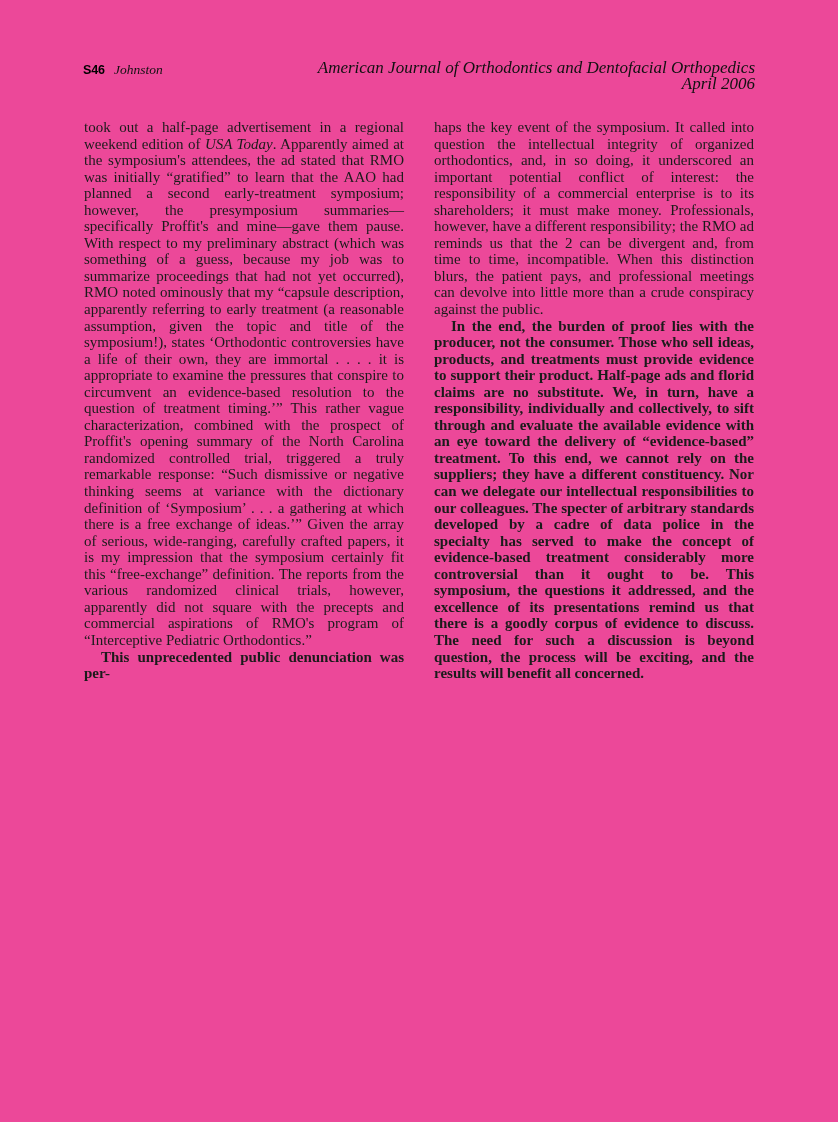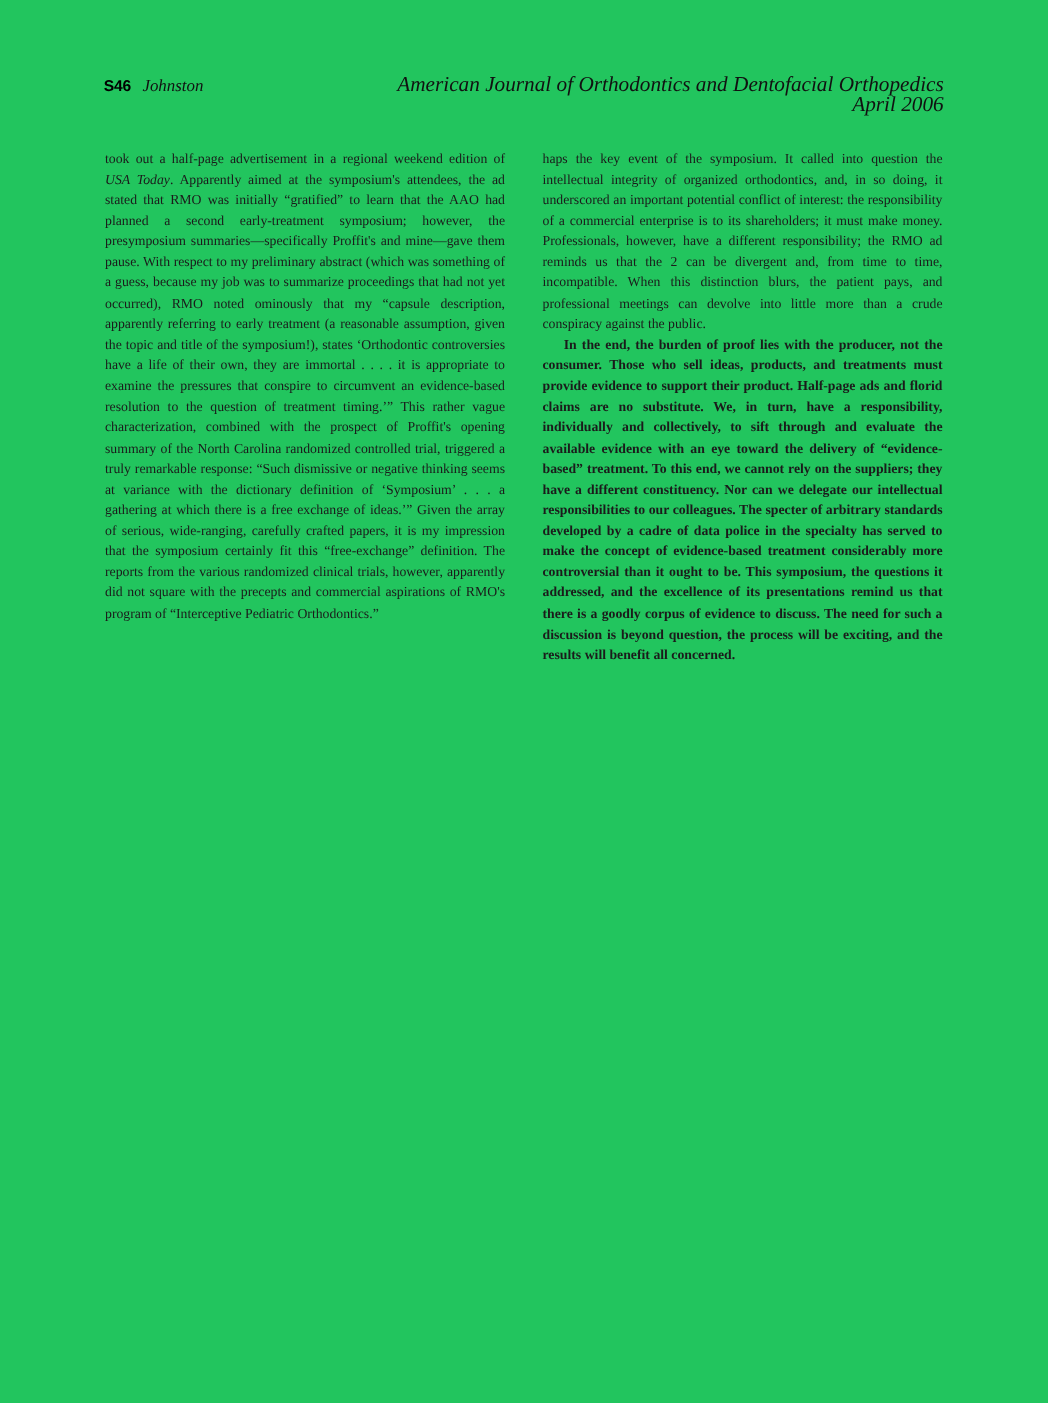--- a/index.html
+++ b/index.html
@@ -10,21 +10,21 @@
   }
   body {
     font-family: "Liberation Serif", "DejaVu Serif", serif;
     color: #1a1a1a;
     -webkit-font-smoothing: antialiased;
   }
   .page {
     position: relative;
     width: 838px;
     height: 1122px;
-    background: #22c55e;
+    background: #ec4899;
     overflow: hidden;
     box-sizing: border-box;
   }
 
   
   .running-head {
     position: absolute;
     left: 83px;
     right: 83px;
     top: 60px;
@@ -72,21 +72,21 @@
     width: 671px;
     display: flex;
     gap: 30px;
   }
   .col {
     width: 320px;
     flex: 0 0 320px;
   }
   p.para {
     margin: 0;
-    font-size: 11px;
+    font-size: 15px;
     line-height: 16.55px;
     text-align: justify;
     text-justify: inter-word;
     hyphens: manual;
     color: #1b1b1b;
   }
   p.para + p.para {
     text-indent: 17px;
     font-weight: bold;
   }
@@ -107,20 +107,21 @@
     <div class="rh-right">
       <span>American Journal of Orthodontics and Dentofacial Orthopedics</span>
       <span class="rh-line2">April 2006</span>
     </div>
   </div>
 
   <div class="columns">
 
     <div class="col">
       <p class="para">took out a half-page advertisement in a regional weekend edition of <i>USA Today</i>. Apparently aimed at the symposium's attendees, the ad stated that RMO was initially “gratified” to learn that the AAO had planned a second early-treatment symposium; however, the presymposium summaries—specifically Proffit's and mine—gave them pause. With respect to my preliminary abstract (which was something of a guess, because my job was to summarize proceedings that had not yet occurred), RMO noted ominously that my “capsule description, apparently referring to early treatment (a reasonable assumption, given the topic and title of the symposium!), states ‘Orthodontic controversies have a life of their own, they are immortal . . . . it is appropriate to examine the pressures that conspire to circumvent an evidence-based resolution to the question of treatment timing.’” This rather vague characterization, combined with the prospect of Proffit's opening summary of the North Carolina randomized controlled trial, triggered a truly remarkable response: “Such dismissive or negative thinking seems at variance with the dictionary definition of ‘Symposium’ . . . a gathering at which there is a free exchange of ideas.’” Given the array of serious, wide-ranging, carefully crafted papers, it is my impression that the symposium certainly fit this “free-exchange” definition. The reports from the various randomized clinical trials, however, apparently did not square with the precepts and commercial aspirations of RMO's program of “Interceptive Pediatric Orthodontics.”</p>
+      <p class="para indent">This unprecedented public denunciation was per-</p>
     </div>
 
     <div class="col">
       <p class="para">haps the key event of the symposium. It called into question the intellectual integrity of organized orthodontics, and, in so doing, it underscored an important potential conflict of interest: the responsibility of a commercial enterprise is to its shareholders; it must make money. Professionals, however, have a different responsibility; the RMO ad reminds us that the 2 can be divergent and, from time to time, incompatible. When this distinction blurs, the patient pays, and professional meetings can devolve into little more than a crude conspiracy against the public.</p>
       <p class="para indent">In the end, the burden of proof lies with the producer, not the consumer. Those who sell ideas, products, and treatments must provide evidence to support their product. Half-page ads and florid claims are no substitute. We, in turn, have a responsibility, individually and collectively, to sift through and evaluate the available evidence with an eye toward the delivery of “evidence-based” treatment. To this end, we cannot rely on the suppliers; they have a different constituency. Nor can we delegate our intellectual responsibilities to our colleagues. The specter of arbitrary standards developed by a cadre of data police in the specialty has served to make the concept of evidence-based treatment considerably more controversial than it ought to be. This symposium, the questions it addressed, and the excellence of its presentations remind us that there is a goodly corpus of evidence to discuss. The need for such a discussion is beyond question, the process will be exciting, and the results will benefit all concerned.</p>
     </div>
 
   </div>
 
 </div>

